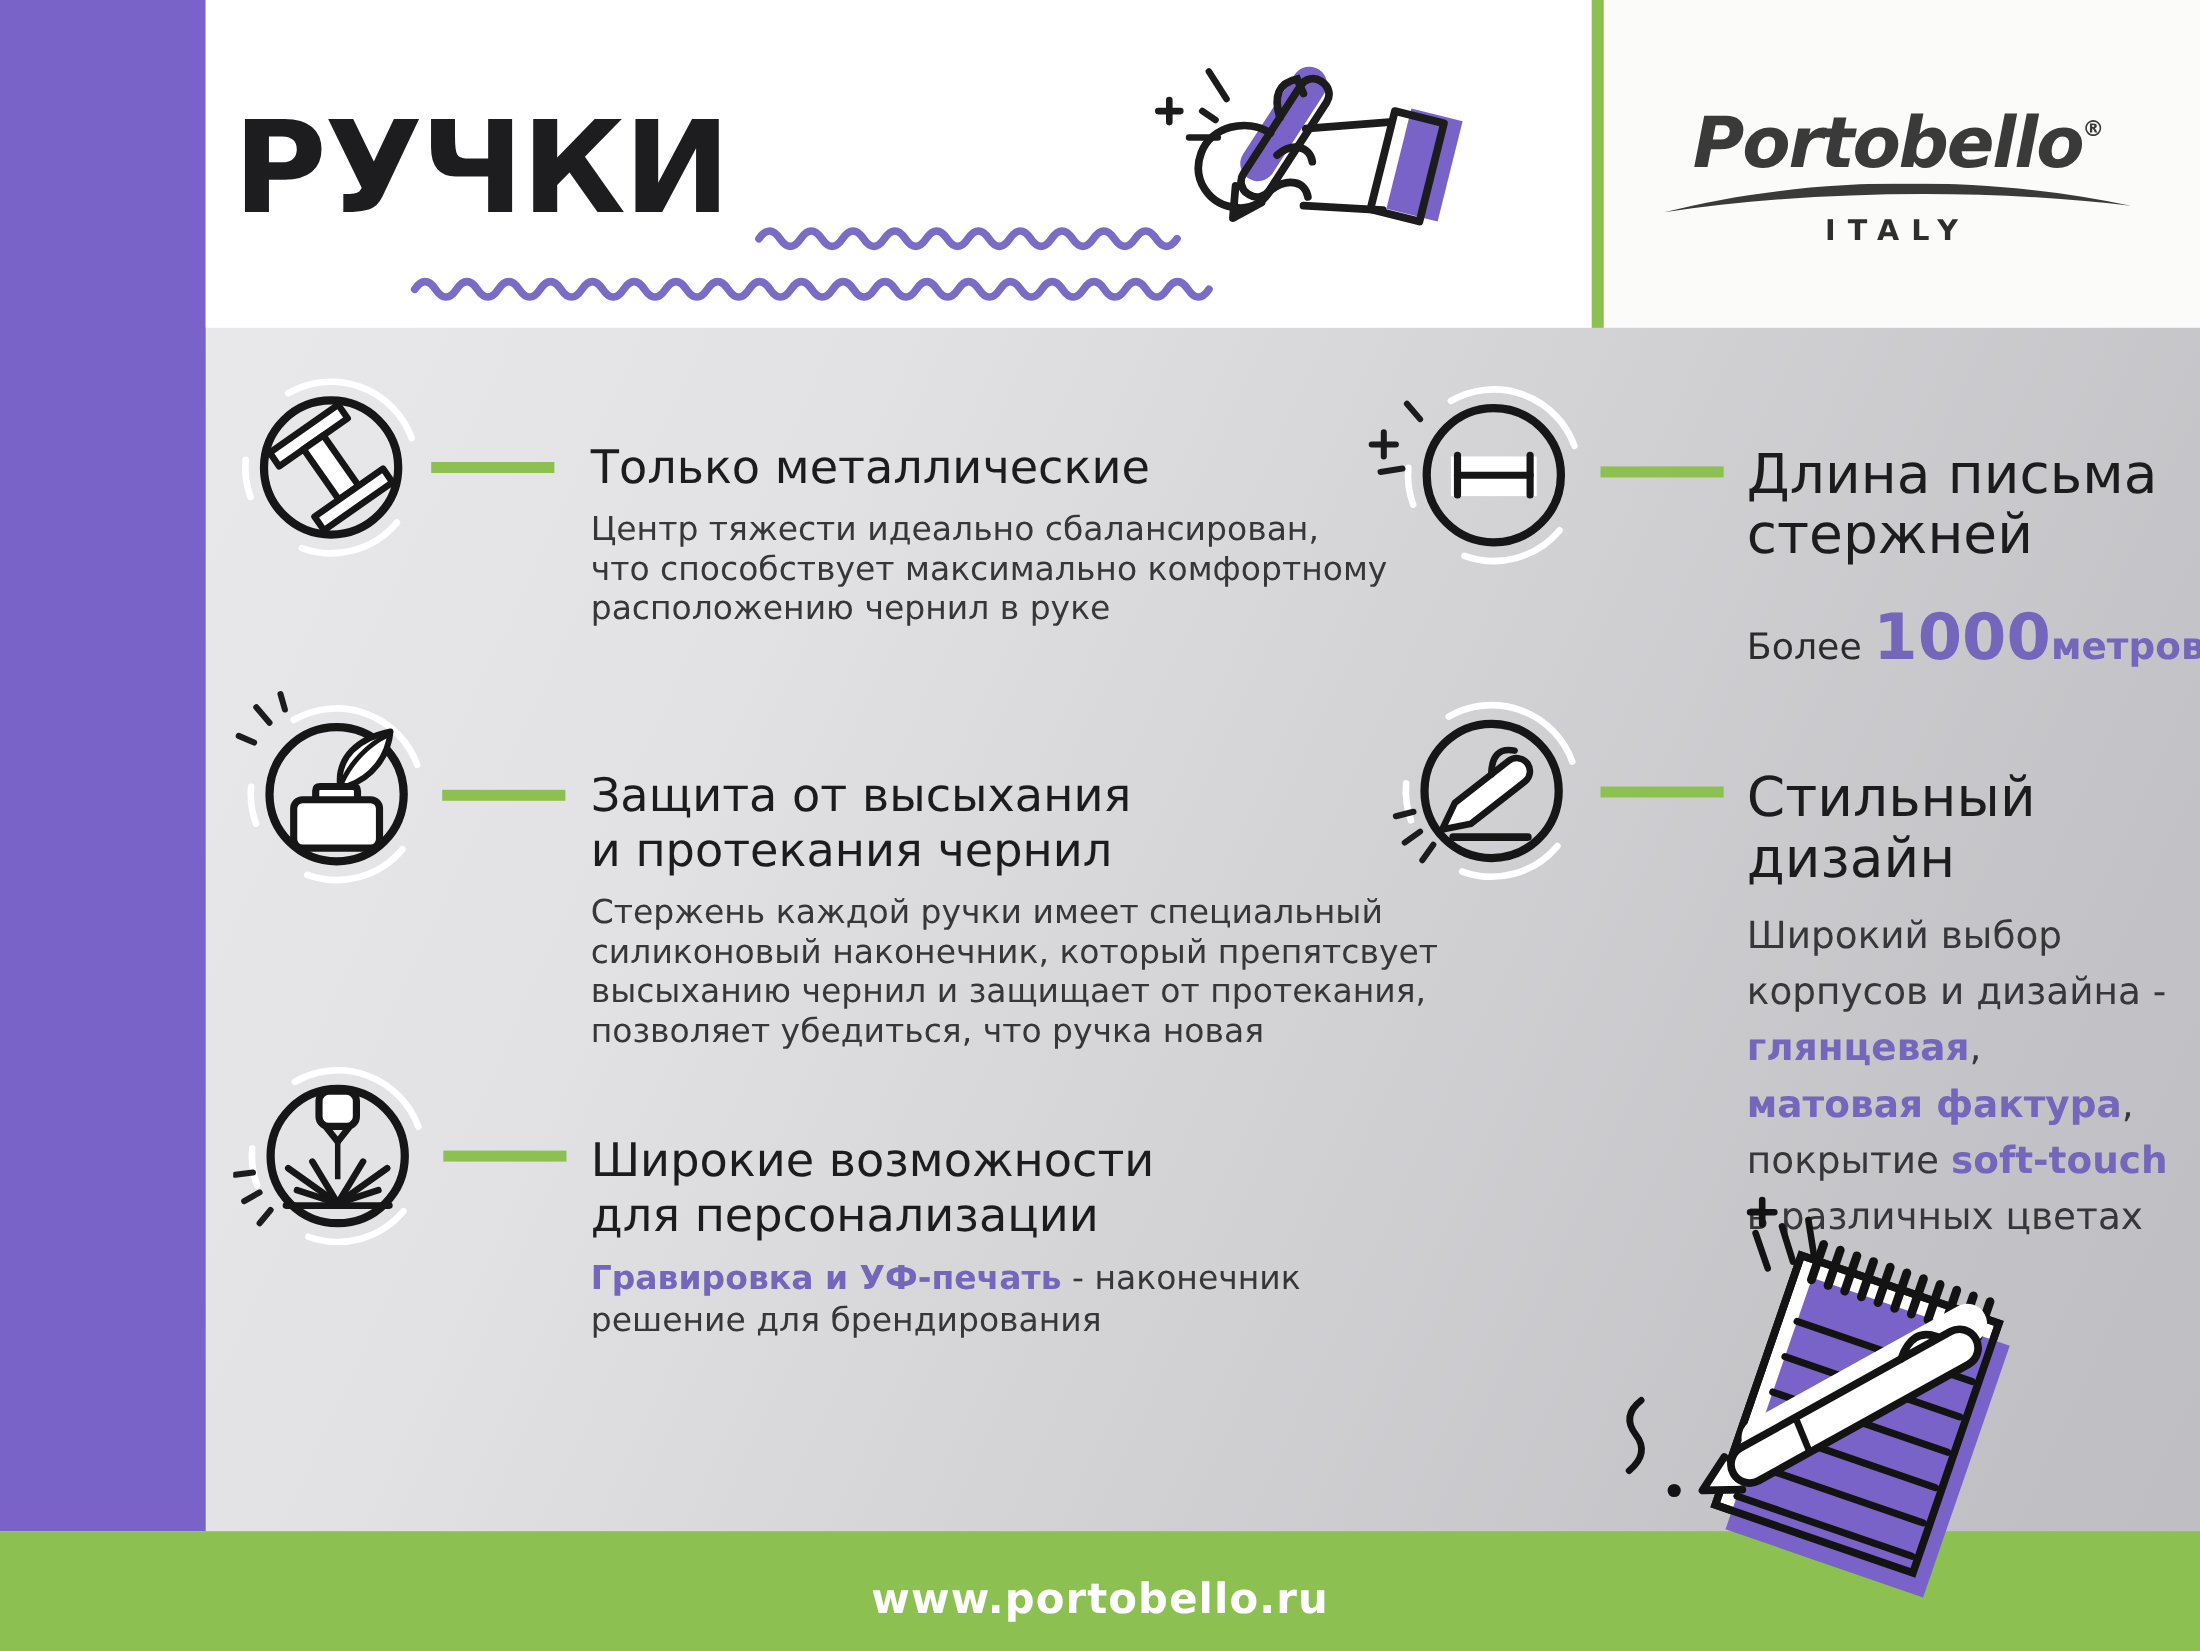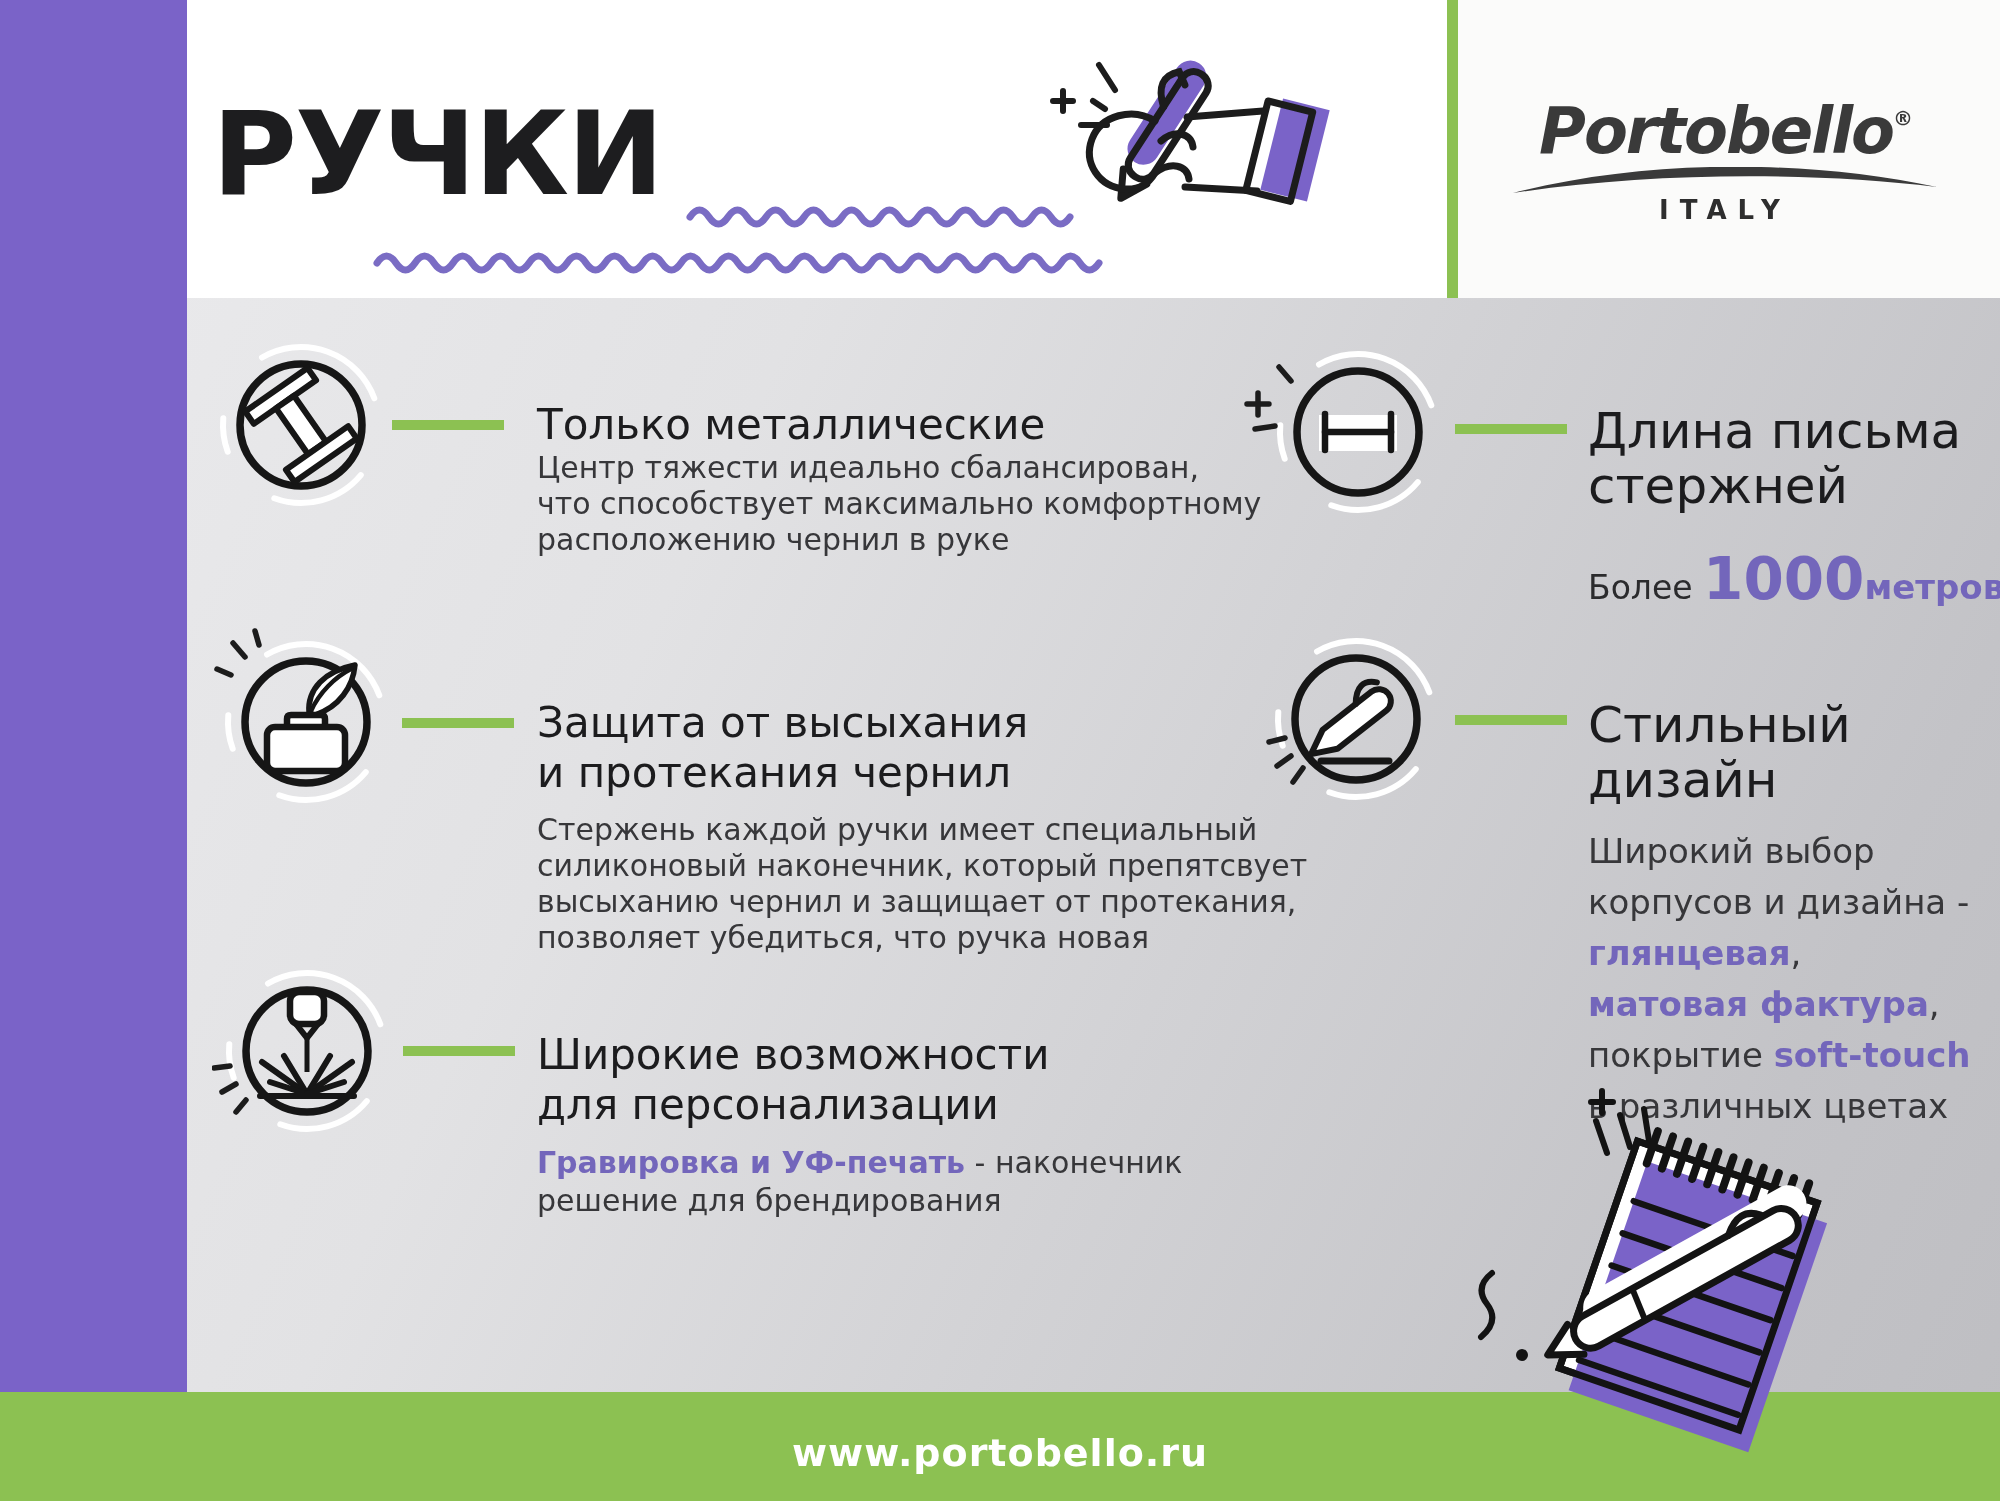--- a/index.html
+++ b/index.html
@@ -106,21 +106,21 @@
       <rect x="57" y="52" width="76" height="15"></rect>
       <rect x="84" y="67" width="22" height="56"></rect>
       <rect x="57" y="123" width="76" height="15"></rect>
     </g>
   </svg>
   <div class="abs bar" style="left:392px;top:420px;"></div>
   <div class="abs" style="left:537px;top:400px;">
     <div class="feature-title ft-left nowrap">
       <div>Только металлические</div>
     </div>
-    <div class="feature-body fb-left nowrap" style="margin-top:0;">
+    <div class="feature-body fb-left nowrap" style="margin-top:14px;">
       <div>Центр тяжести идеально сбалансирован,</div>
       <div>что способствует максимально комфортному</div>
       <div>расположению чернил в руке</div>
     </div>
   </div>
 
   <svg class="abs" style="left:211px;top:627px;" width="190" height="190" viewBox="0 0 190 190">
     <g stroke="#ffffff" stroke-width="6" fill="none" stroke-linecap="round">
       <path d="M56,27.5 A78,78 0 0 1 168.3,68.3"></path>
       <path d="M154.8,145.1 A78,78 0 0 1 68.3,168.3"></path>

